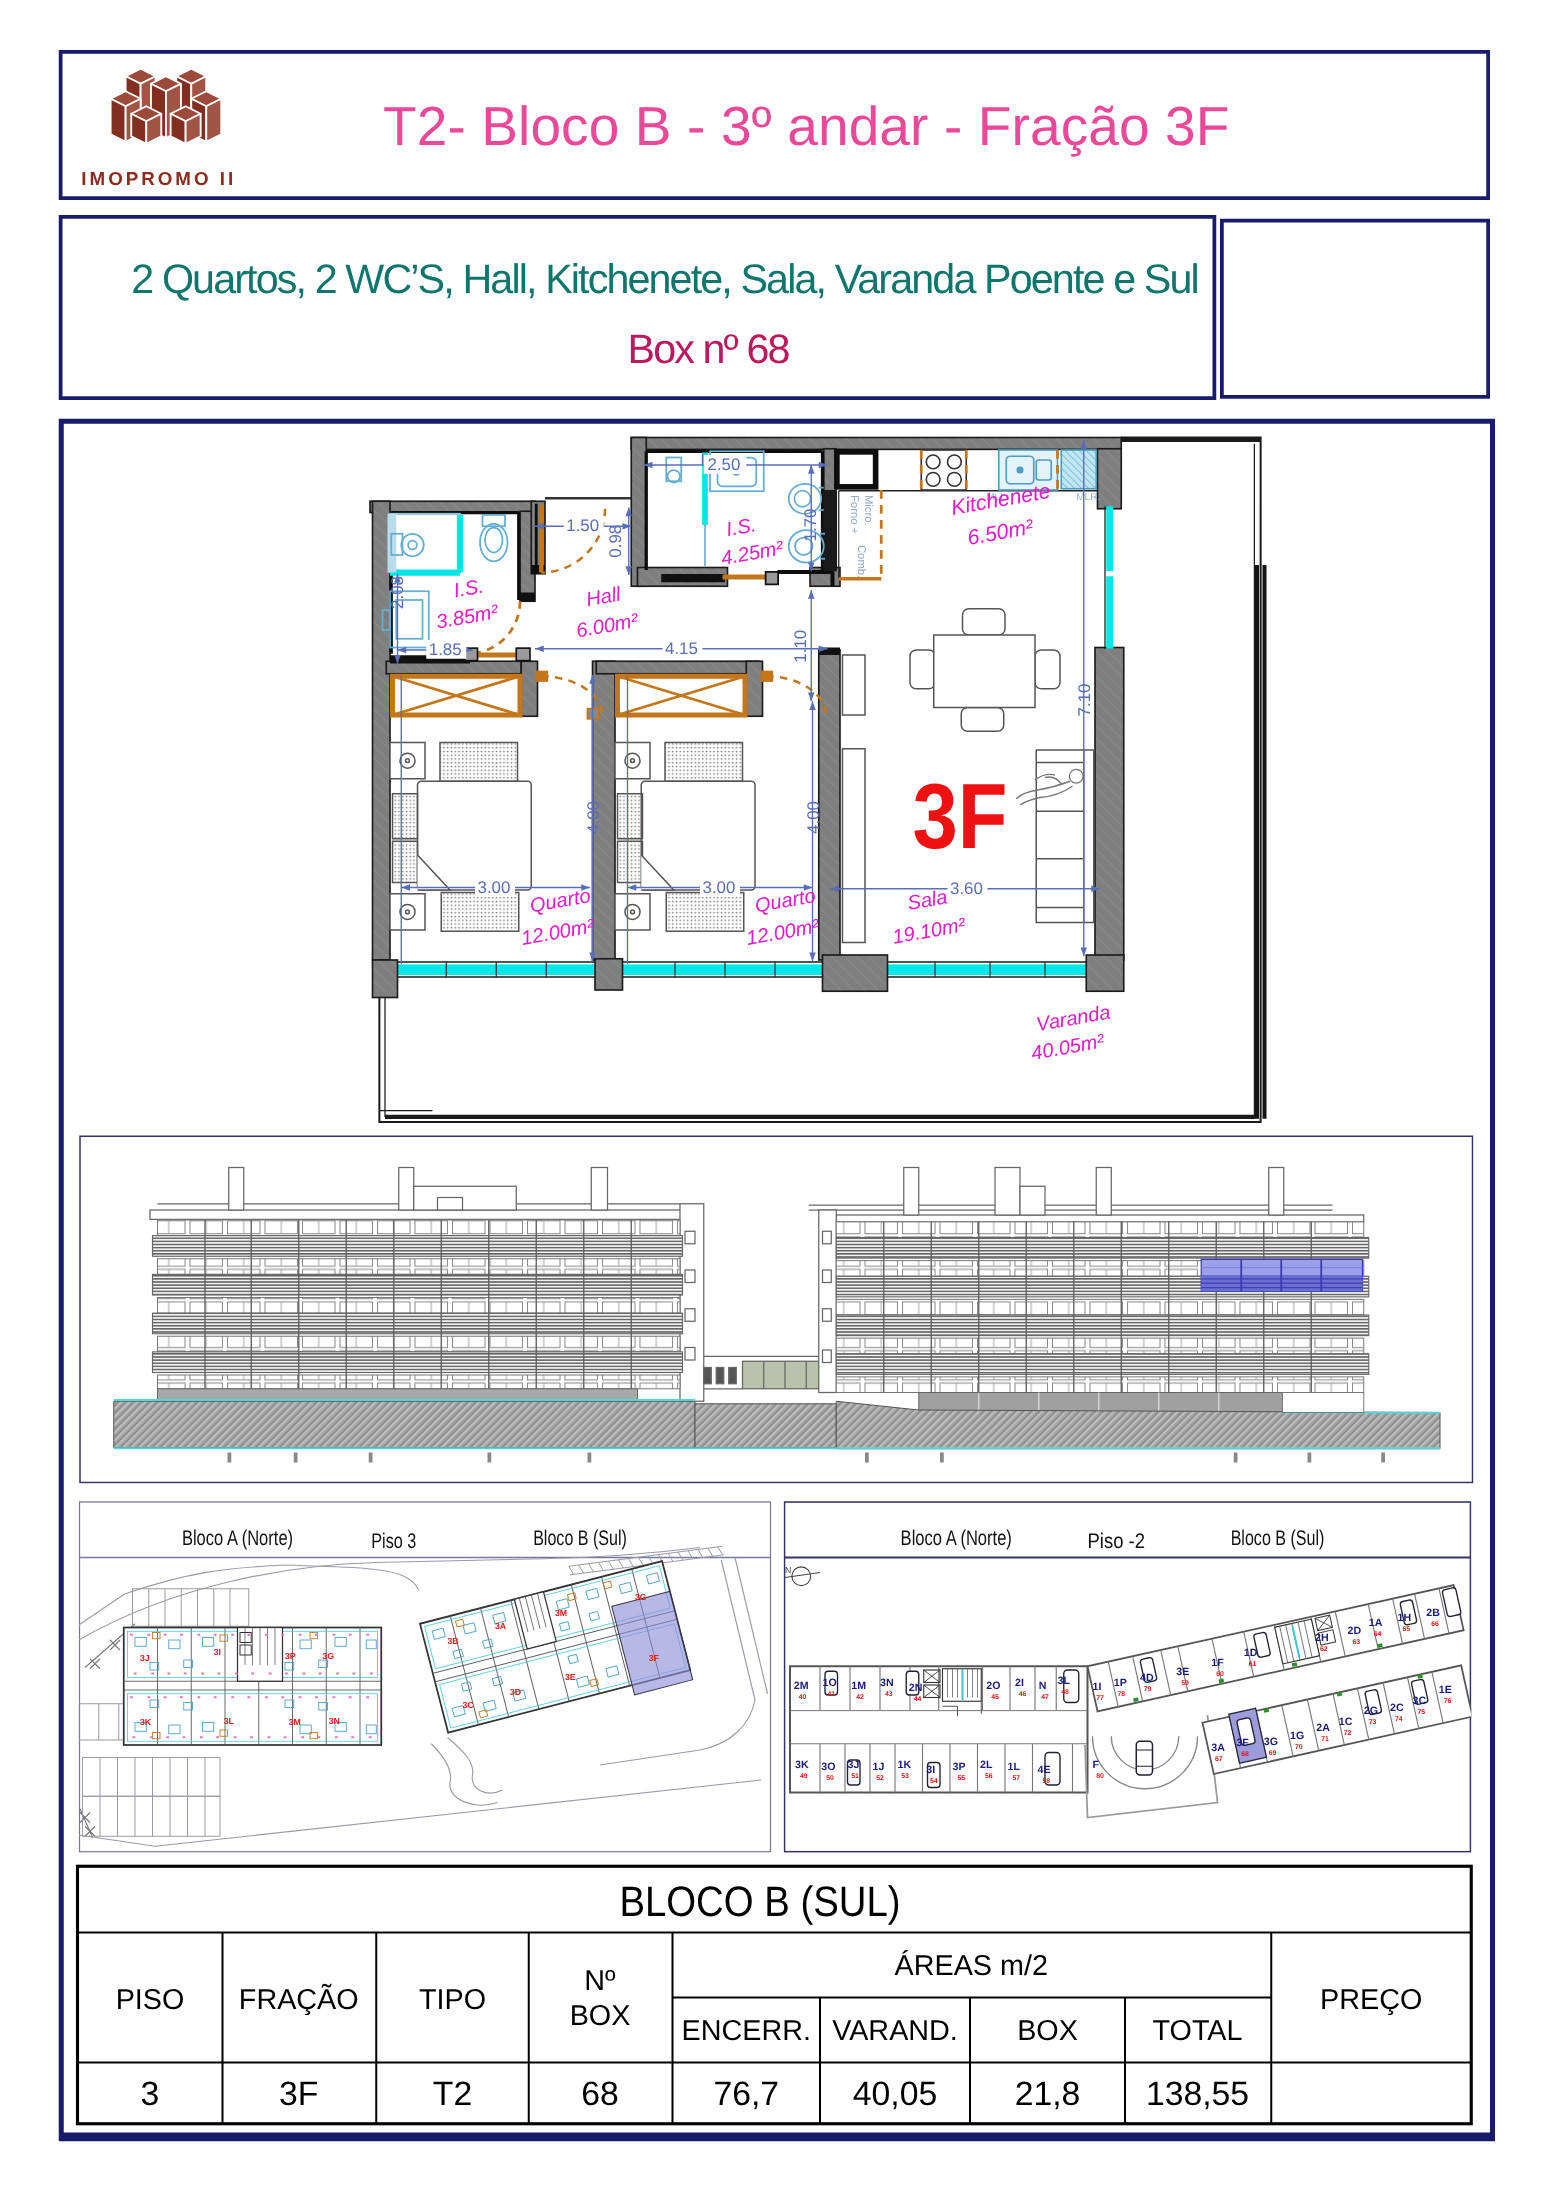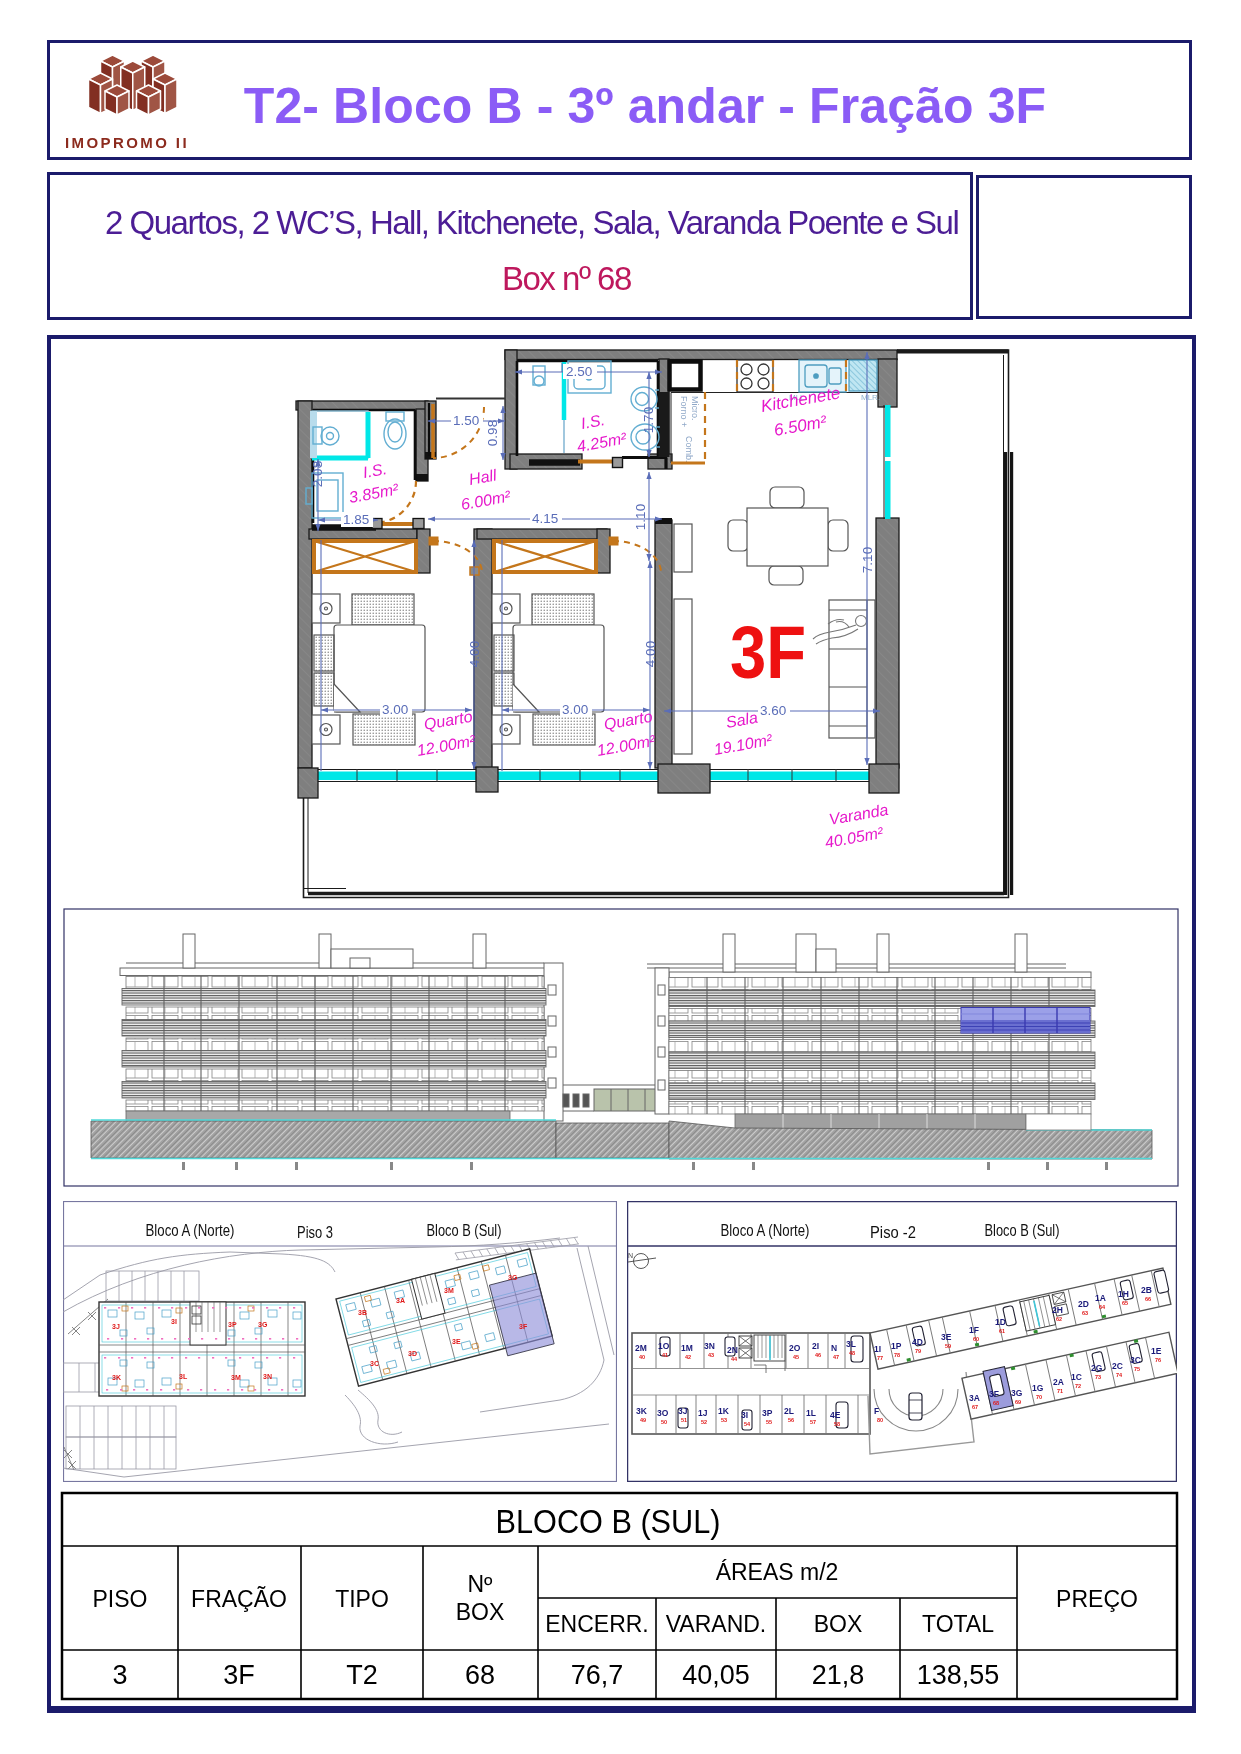--- a/index.html
+++ b/index.html
@@ -41,25 +41,25 @@
       <path d="M88,68 L72,76 L72,100 L88,92 Z" fill="#a05545"></path>
 
       <path d="M98,68 L114,60 L130,68 L114,76 Z" fill="#9c4a3a"></path>
       <path d="M98,68 L114,76 L114,100 L98,92 Z" fill="#822f22"></path>
       <path d="M130,68 L114,76 L114,100 L130,92 Z" fill="#a05545"></path>
     </g>
   </g>
   <text x="80" y="105" font-size="15" font-weight="bold" fill="#8c2b1e" letter-spacing="2.4" text-anchor="middle" font-family="Liberation Sans">IMOPROMO II</text>
 </svg>
 
-<div class="abs" style="left:195px;top:77px;width:900px;text-align:center;font-size:50px;font-weight:bold;color:#8b5cf6;letter-spacing:0.1px;">T2- Bloco B - 3º andar - Fração 3F</div>
+<div class="abs" style="left:195px;top:77px;width:900px;text-align:center;font-size:44px;font-weight:normal;color:#ec4899;letter-spacing:0.1px;">T2- Bloco B - 3º andar - Fração 3F</div>
 
 <div class="abs" style="left:47px;top:172px;width:920px;height:142px;border:3px solid #1b1b6b;"></div>
 
-<div class="abs" style="left:105px;top:204px;font-size:33px;letter-spacing:-1.5px;color:#4c1d95;">2 Quartos, 2 WC’S, Hall, Kitchenete, Sala, Varanda Poente e Sul</div>
+<div class="abs" style="left:105px;top:204px;font-size:33px;letter-spacing:-1.5px;color:#0f766e;">2 Quartos, 2 WC’S, Hall, Kitchenete, Sala, Varanda Poente e Sul</div>
 
 <div class="abs" style="left:502px;top:260px;font-size:33px;letter-spacing:-1.5px;color:#be185d;">Box nº 68</div>
 
 <div class="abs" style="left:976px;top:175px;width:210px;height:138px;border:3px solid #1b1b6b;"></div>
 
 <div class="abs" style="left:47px;top:335px;width:1141px;height:1367px;border:4px solid #1b1b6b;border-bottom-width:7px;"></div>
 
 <svg class="abs" style="left:52px;top:340px;" width="1135" height="562" viewBox="52 340 1135 562">
 <defs>
   <pattern id="dots" width="3" height="3" patternUnits="userSpaceOnUse">

